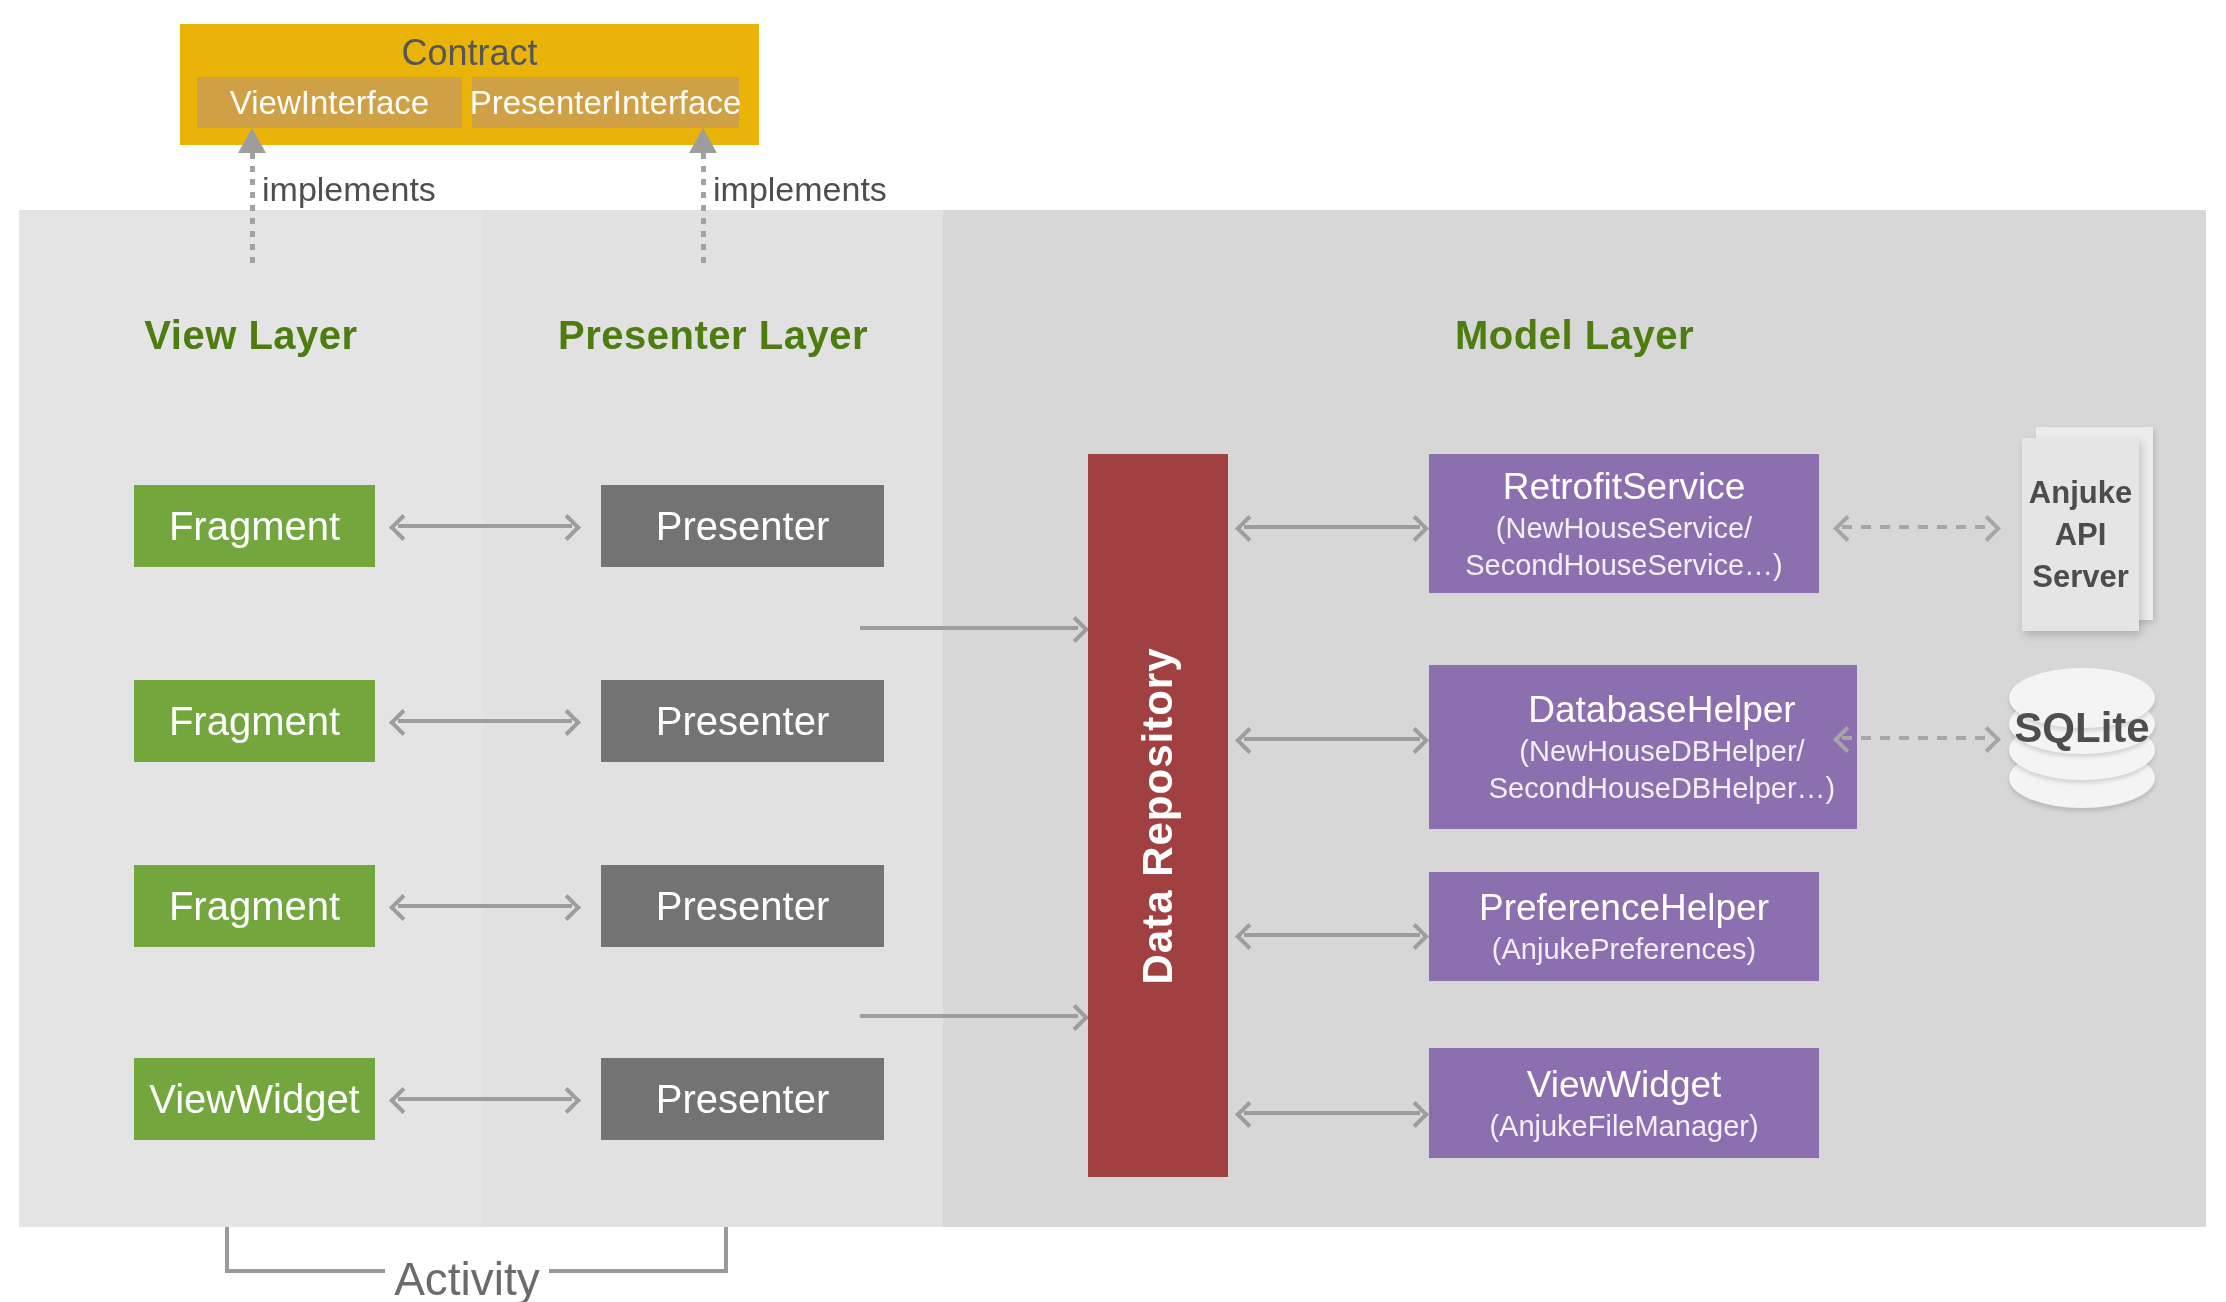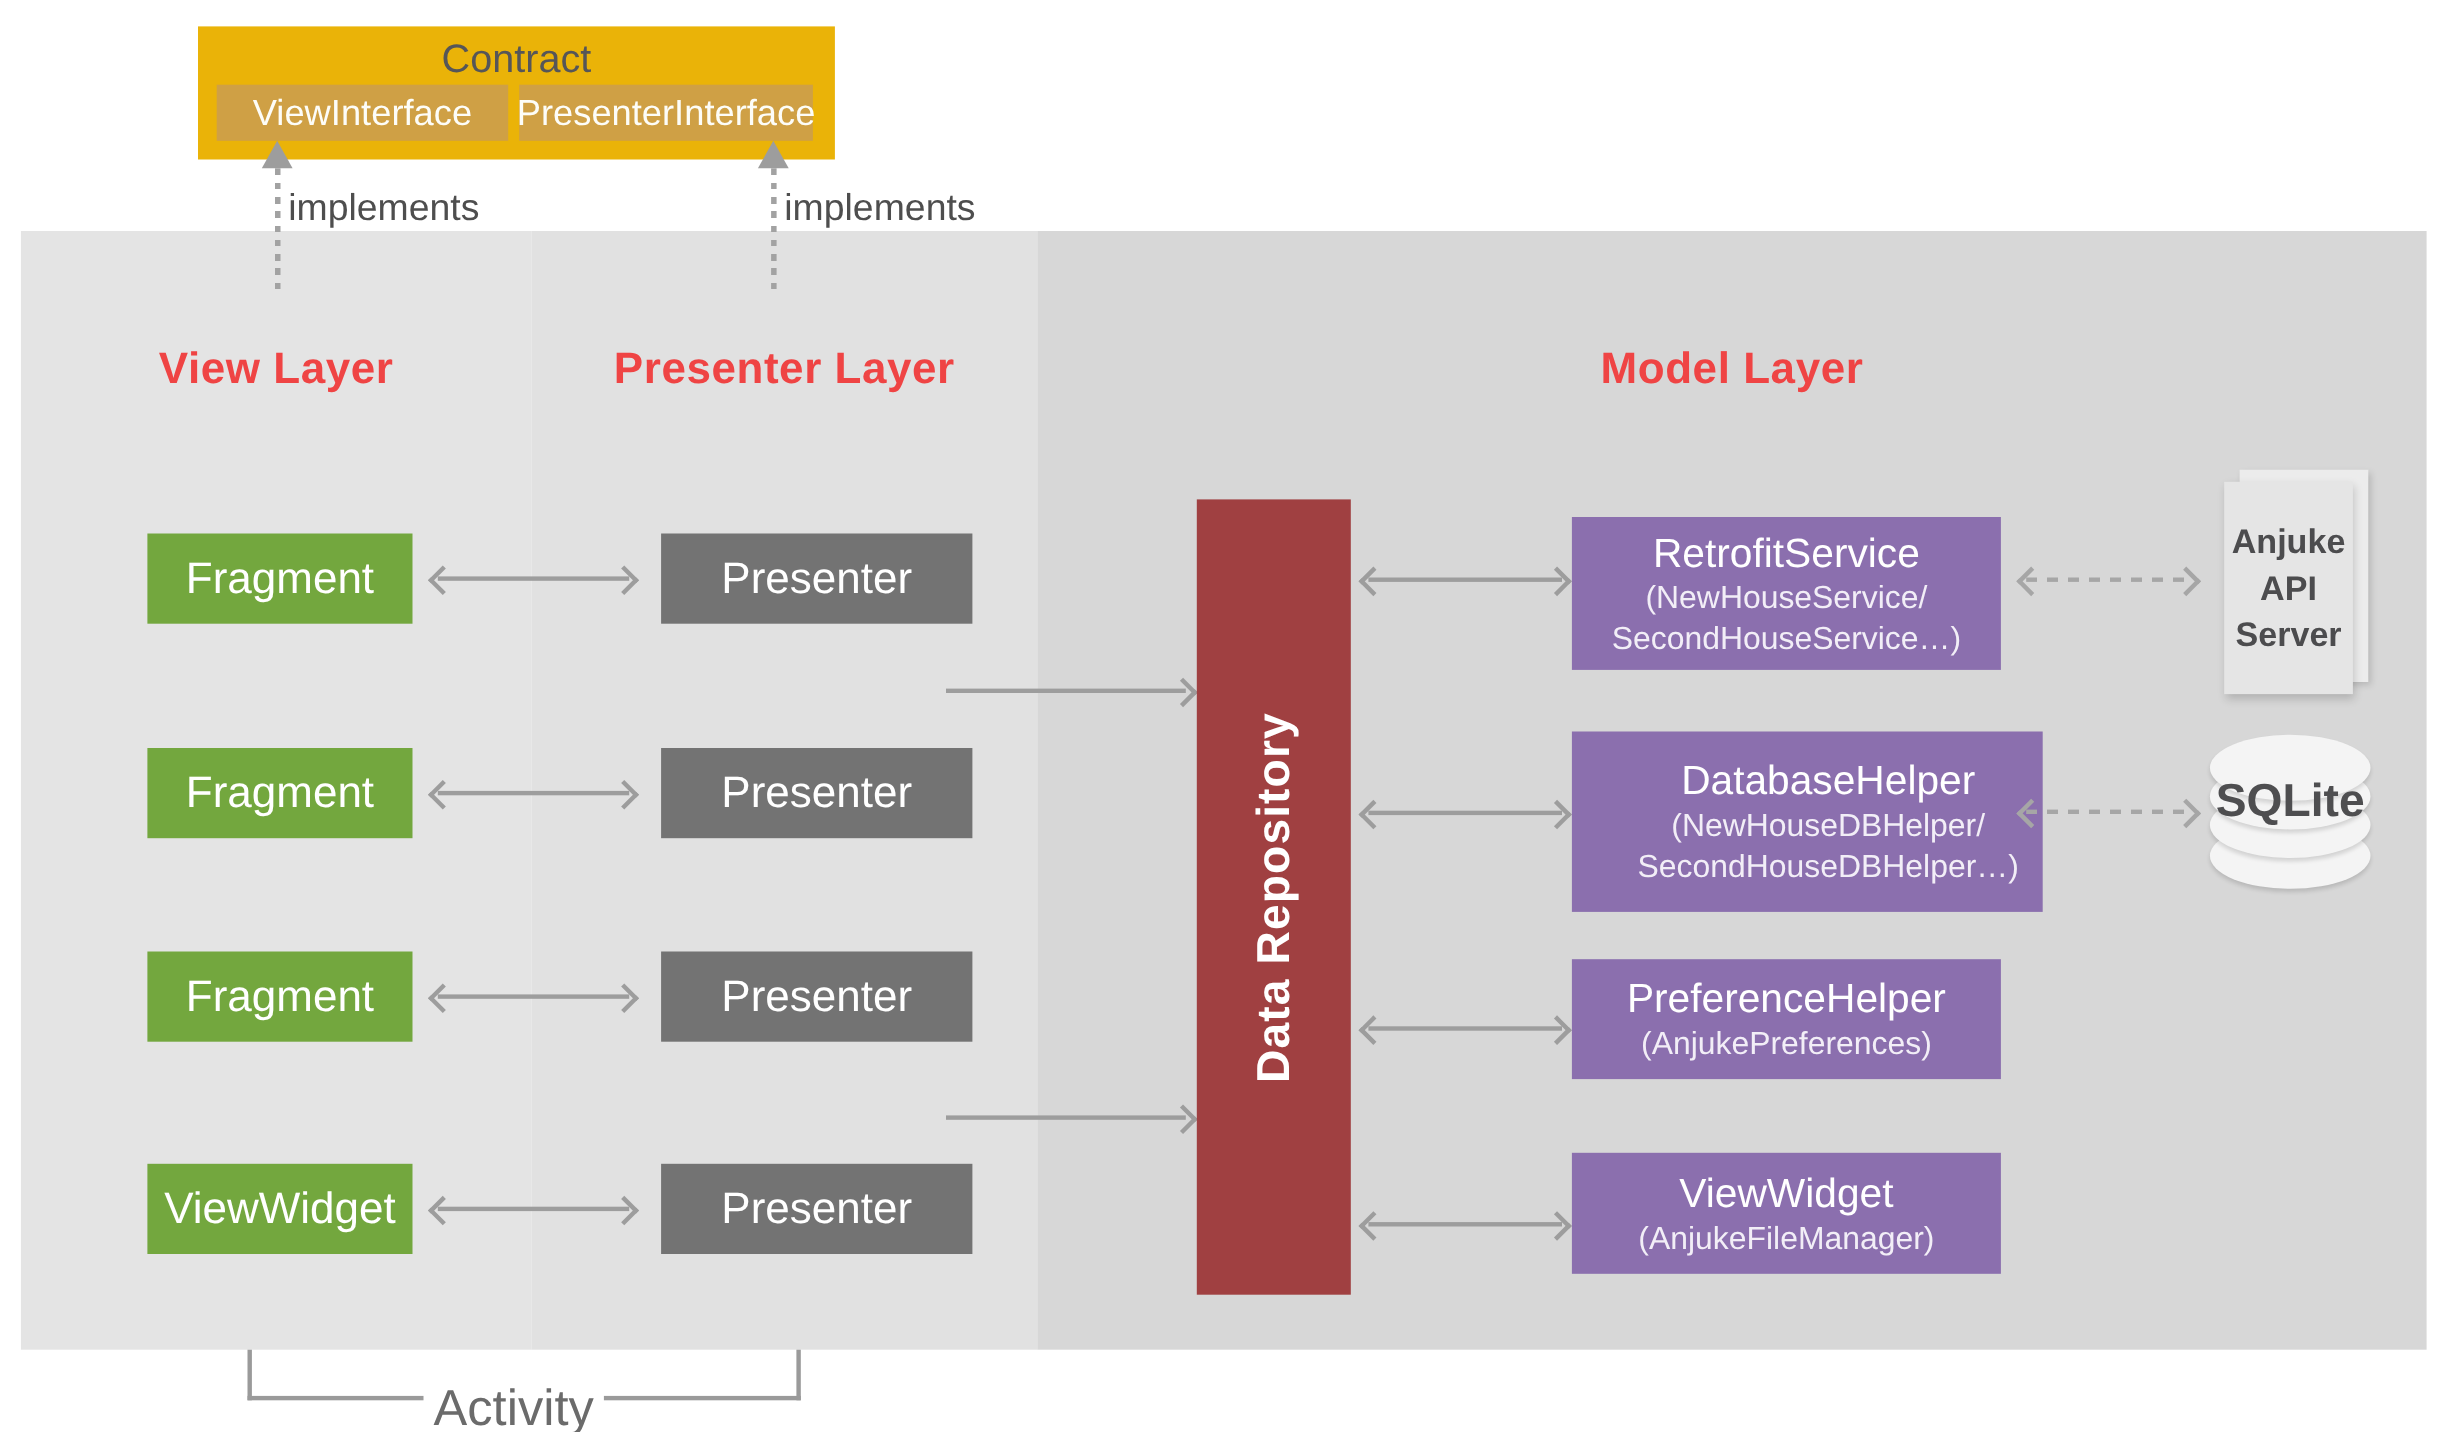--- a/index.html
+++ b/index.html
@@ -5,21 +5,21 @@
   html,body{margin:0;padding:0;background:#ffffff;}
   body{font-family:"Liberation Sans","DejaVu Sans",sans-serif;}
   .canvas{position:relative;width:2226px;height:1302px;background:#ffffff;overflow:hidden;}
 
   
   .band{position:absolute;top:210px;height:1017px;}
   .band-view{left:19px;width:464px;background:#e4e4e4;}
   .band-presenter{left:483px;width:460px;background:#e1e1e1;}
   .band-model{left:943px;width:1263px;background:#d7d7d7;}
   .layer-title{position:absolute;top:310px;height:50px;display:flex;align-items:center;justify-content:center;
-    font-size:40px;font-weight:bold;color:#ef4444;letter-spacing:.5px;}
+    font-size:40px;font-weight:bold;color:#4d7c0f;letter-spacing:.5px;}
 
   
   .contract{position:absolute;left:180px;top:24px;width:579px;height:121px;background:#eab308;}
   .contract-title{position:absolute;left:0;top:8px;width:100%;text-align:center;font-size:36px;color:#565658;}
   .iface{position:absolute;top:53px;height:51px;background:#cfa045;color:#fdfdf8;font-size:33px;
     display:flex;align-items:center;justify-content:center;}
   .iface-view{left:17px;width:265px;}
   .iface-presenter{left:292px;width:267px;}
 
   
@@ -157,21 +157,21 @@
       <span class="line"></span>
       <span class="chev chev-l"></span>
       <span class="chev chev-r"></span>
     </div>
   <div class="arrow" style="left:1236px;top:1100px;width:192px;">
       <span class="line"></span>
       <span class="chev chev-l"></span>
       <span class="chev chev-r"></span>
     </div>
 
-  <div class="pbox" style="top:470px;height:139px;">
+  <div class="pbox" style="top:454px;height:139px;">
     <span class="ptitle">RetrofitService</span>
     <span class="psub">(NewHouseService/</span>
     <span class="psub">SecondHouseService…)</span>
   </div>
   <div class="pbox" style="top:665px;height:164px;padding-left:38px;">
     <span class="ptitle">DatabaseHelper</span>
     <span class="psub">(NewHouseDBHelper/</span>
     <span class="psub">SecondHouseDBHelper…)</span>
   </div>
   <div class="pbox" style="top:872px;height:109px;">

